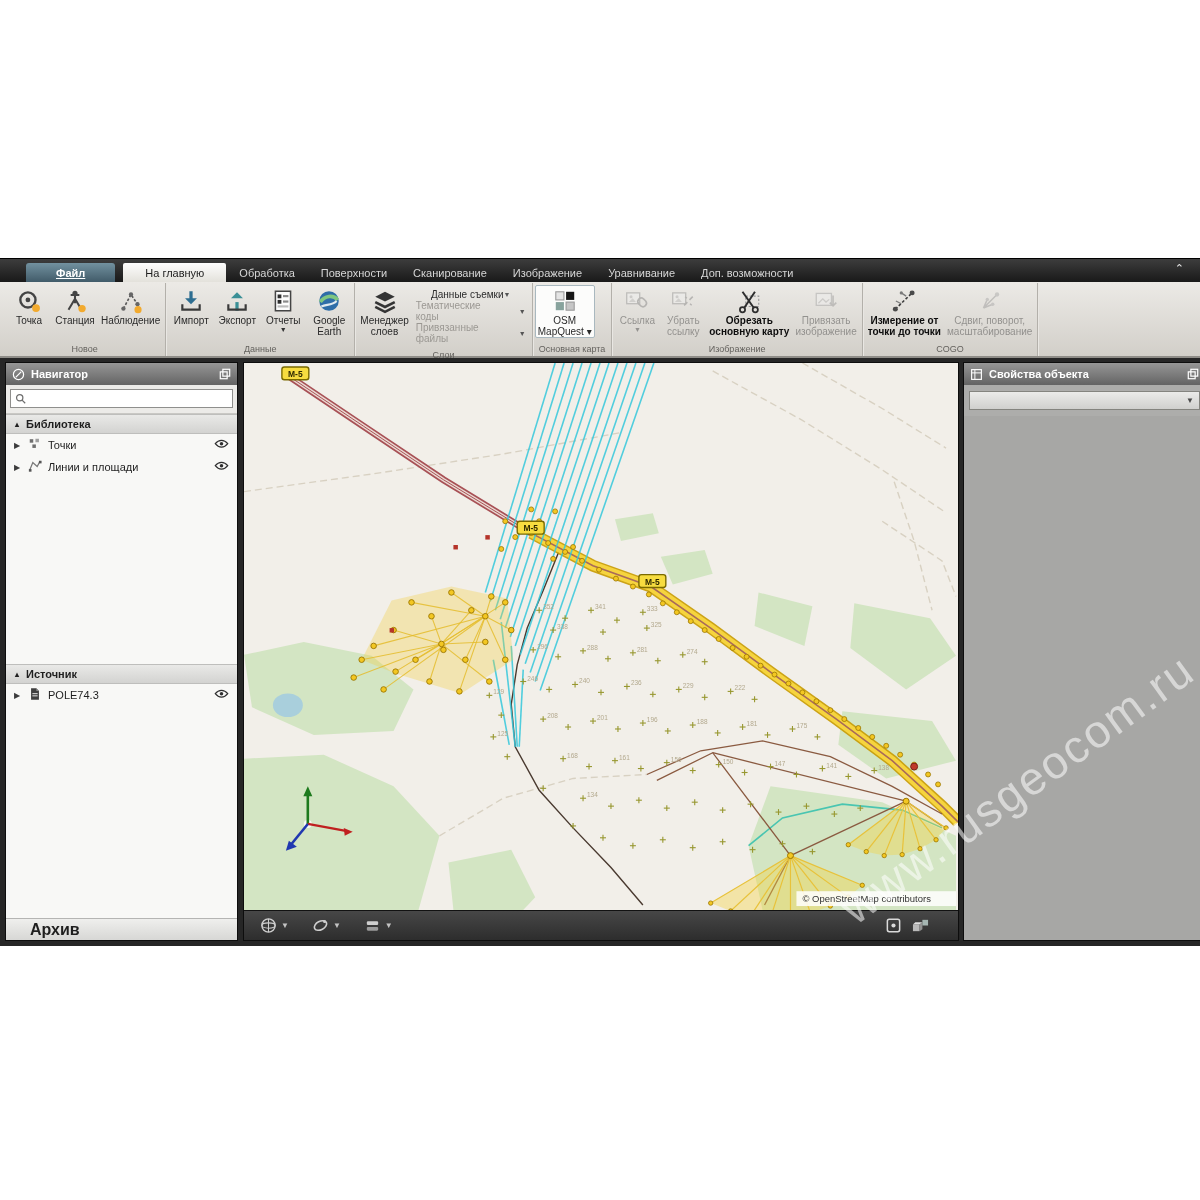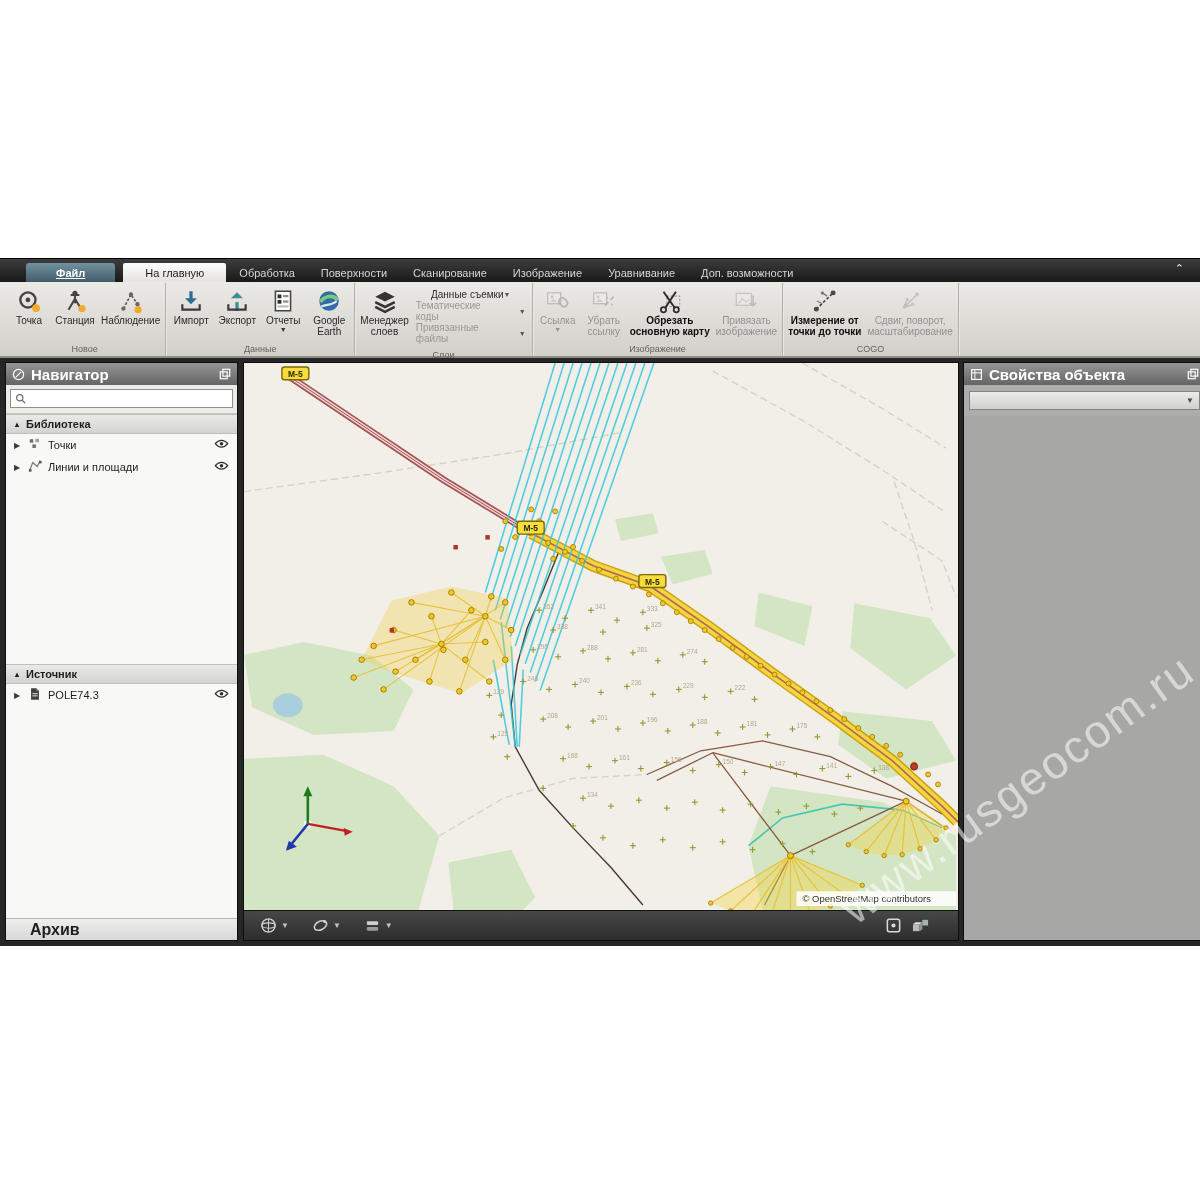--- a/index.html
+++ b/index.html
@@ -26,21 +26,21 @@
   .dd-col{display:flex;flex-direction:column;justify-content:space-between;padding:4px 4px 6px;width:118px;}
   .dd-row{font-size:10px;display:flex;justify-content:center;align-items:center;color:#2c2c2c;cursor:pointer;}
   .dd-row.disabled{color:#9b9893;gap:32px;}
   .dd-row .caret{font-size:7px;color:#555;}
   .ribbon-fill{flex:1;}
   
   .main{position:absolute;top:99px;left:0;right:0;bottom:0;background:#262626;}
   .panel{position:absolute;top:4px;bottom:5px;background:#f8f8f6;border:1px solid #0d0d0d;display:flex;flex-direction:column;}
   .left-panel{left:5px;width:233px;}
   .right-panel{left:963px;width:243px;}
-  .panel-header{height:22px;flex:0 0 auto;background:linear-gradient(#969696,#646464);color:#fff;font-size:15px;font-weight:bold;display:flex;align-items:center;gap:6px;padding:0 6px;}
+  .panel-header{height:22px;flex:0 0 auto;background:linear-gradient(#969696,#646464);color:#fff;font-size:11px;font-weight:bold;display:flex;align-items:center;gap:6px;padding:0 6px;}
   .panel-header .ph-fill{flex:1;}
   .search-row{flex:0 0 auto;padding:4px 4px 5px;background:#ecebe8;border-bottom:1px solid #c9c8c4;}
   .search-box{height:19px;background:#fff;border:1px solid #8f8f8d;display:flex;align-items:center;gap:4px;padding:0 4px;}
   .search-box input{border:none;outline:none;flex:1;font-size:11px;background:transparent;}
   .section-bar{height:20px;flex:0 0 auto;background:linear-gradient(#e9e9e7,#d3d3d1);border-top:1px solid #bebebc;border-bottom:1px solid #bebebc;font-size:11px;font-weight:bold;color:#1f1f1f;display:flex;align-items:center;gap:7px;padding:0 9px;}
   .tree-row{height:22px;flex:0 0 auto;display:flex;align-items:center;gap:6px;font-size:11px;color:#1f1f1f;padding:0 8px;background:#f8f8f6;}
   .tree-row .expand{color:#3c3c3c;font-size:8px;width:8px;}
   .tree-row .eye{margin-left:auto;}
   .gap{height:186px;flex:0 0 auto;background:#f8f8f6;}
   .fill{flex:1;background:#f8f8f6;}
@@ -187,20 +187,37 @@
               <span>Тематические коды</span>
               <span class="caret">▼</span>
             </div>
             <div class="dd-row disabled">
               <span>Привязанные файлы</span>
               <span class="caret">▼</span>
             </div>
           </div>
         </div>
         <div class="rgroup-label">Слои</div>
+      </div>
+      <div class="rgroup">
+        <div class="rgroup-buttons">
+          <div class="rbtn selected">
+            <div class="icn"><svg width="26" height="26" viewBox="0 0 24 24">
+                <rect x="3.5" y="3.5" width="7.5" height="7.5" fill="#e4e4e4" stroke="#9a9a9a"></rect>
+                <rect x="13" y="3.5" width="7.5" height="7.5" fill="#161616"></rect>
+                <rect x="3.5" y="13" width="7.5" height="7.5" fill="#88a39d"></rect>
+                <rect x="13" y="13" width="7.5" height="7.5" fill="#c6c6c6" stroke="#9a9a9a"></rect>
+              </svg></div>
+            <div class="lbl">
+              <div>OSM</div>
+              <div>MapQuest ▾</div>
+            </div>
+          </div>
+        </div>
+        <div class="rgroup-label">Основная карта</div>
       </div>
       <div class="rgroup">
         <div class="rgroup-buttons">
           <div class="rbtn disabled">
             <div class="icn"><svg width="26" height="26" viewBox="0 0 24 24">
                 <rect x="2.5" y="4.5" width="12" height="10" fill="#f0f0f0" stroke="#888" stroke-width="1.2"></rect>
                 <circle cx="6.5" cy="8" r="1.4" fill="#aaa"></circle>
                 <path d="M4.5 13l3.5-3.5L11 13z" fill="#b5b5b5"></path>
                 <path d="M13.5 14.5a3.2 3.2 0 014.5-4.5l2 2a3.2 3.2 0 01-4.5 4.5z" fill="none" stroke="#777" stroke-width="1.5"></path>
               </svg></div>

